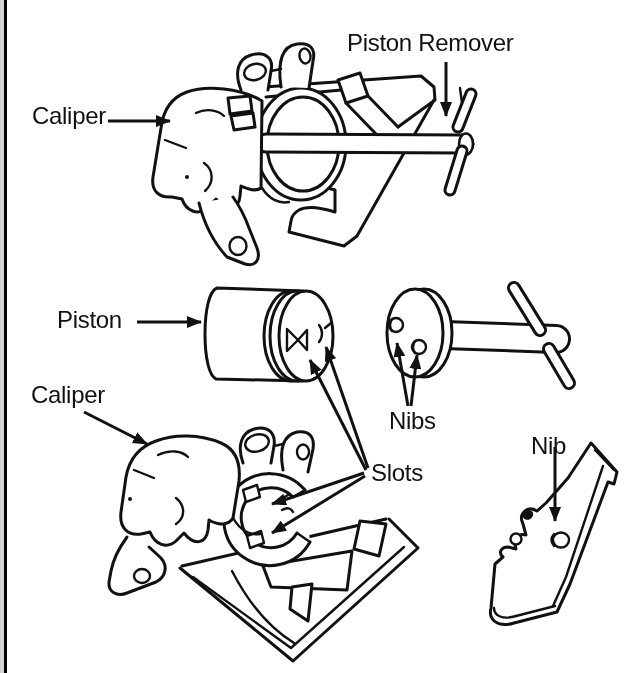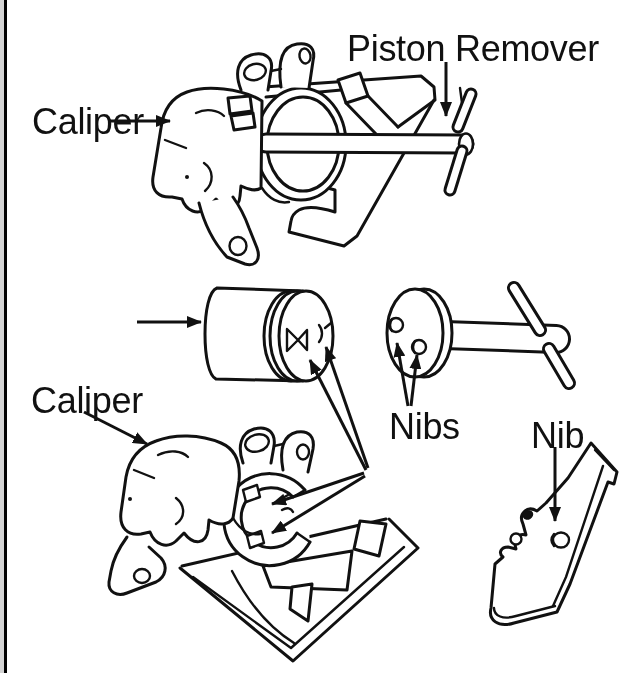--- a/index.html
+++ b/index.html
@@ -1,21 +1,21 @@
 <!DOCTYPE html>
 <html><head>
 <meta charset="utf-8">
 <style>
   html,body{margin:0;padding:0;background:#ffffff;}
   #page{position:relative;width:625px;height:673px;background:#ffffff;overflow:hidden;
         font-family:"Liberation Sans", sans-serif;}
   .edge-strip{position:absolute;left:0;top:0;width:4px;height:673px;background:#d3d3d3;}
   .edge-line{position:absolute;left:4px;top:0;width:3px;height:673px;background:#000000;}
   svg{position:absolute;left:0;top:0;}
-  .lbl{position:absolute;font-size:36px;line-height:1.05;color:#111;white-space:nowrap;
+  .lbl{position:absolute;font-size:24px;line-height:1.05;color:#111;white-space:nowrap;
        letter-spacing:-0.3px;}
   .ln{stroke:#111;stroke-width:3;fill:none;stroke-linecap:round;stroke-linejoin:round;}
   .ln2{stroke:#111;stroke-width:2.4;fill:none;stroke-linecap:round;stroke-linejoin:round;}
   .wfill{fill:#ffffff;}
   .leader{stroke:#111;stroke-width:3;fill:none;}
   .tube-b{stroke:#111;fill:none;stroke-linecap:round;}
   .tube-w{stroke:#fff;fill:none;stroke-linecap:round;}
 </style>
 </head>
 <body>
@@ -184,16 +184,18 @@
       <circle class="ln2 wfill" cx="516" cy="539" r="5.5"></circle>
       <ellipse cx="528" cy="515" rx="5.5" ry="4.5" transform="rotate(-30 528 515)" fill="#111"></ellipse>
       <ellipse class="ln2 wfill" cx="561" cy="540" rx="8" ry="7.5"></ellipse>
       <path class="ln2" d="M554,534 Q549,540 554,546"></path>
       <path class="leader" marker-end="url(#ah)" d="M555,447 L555,521"></path>
     </g>
   </svg>
 
   <span class="lbl" style="left:32px;top:103px">Caliper</span>
   <span class="lbl" style="left:347px;top:30px">Piston Remover</span>
+  <span class="lbl" style="left:57px;top:307px">Piston</span>
   <span class="lbl" style="left:31px;top:382px">Caliper</span>
   <span class="lbl" style="left:389px;top:408px">Nibs</span>
-  <span class="lbl" style="left:531px;top:417px">Nib</span>
+  <span class="lbl" style="left:531px;top:433px">Nib</span>
+  <span class="lbl" style="left:371px;top:460px">Slots</span>
 </div>
 
 </body></html>

